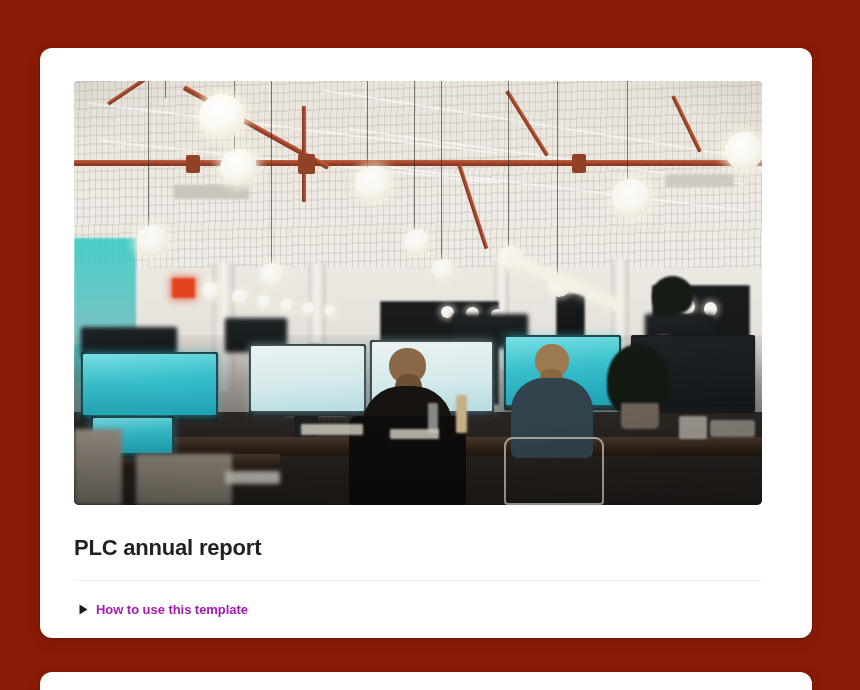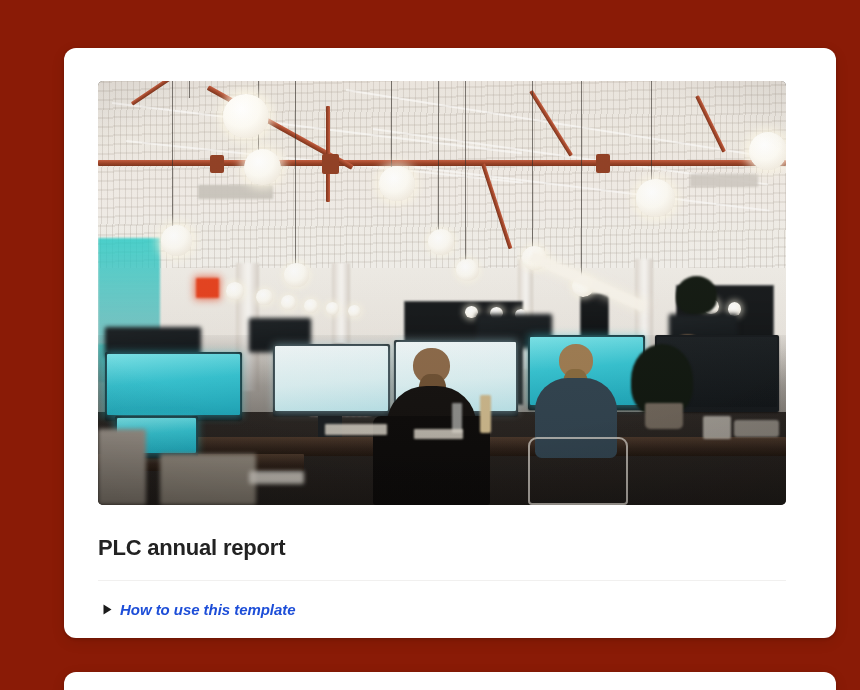--- a/index.html
+++ b/index.html
@@ -18,21 +18,21 @@
   .page {
     position: relative;
     width: 860px;
     height: 690px;
     background: #8a1b06;
   }
 
   
   .card {
     position: absolute;
-    left: 64px;
+    left: 40px;
     width: 772px;
     background: #ffffff;
     border-radius: 12px;
     box-shadow: 0 1px 3px rgba(0,0,0,0.18), 0 4px 14px rgba(0,0,0,0.10);
   }
   .card-primary {
     top: 48px;
     height: 590px;
   }
   .card-secondary {
@@ -260,25 +260,24 @@
     width: 26px;
     display: flex;
     align-items: center;
     justify-content: center;
     color: #1b1b1b;
     font-size: 11px;
     line-height: 1;
   }
   .toggle-caret svg { display: block; }
   .toggle-label {
-    font-size: 15px;
+    font-size: 13px;
     font-weight: bold;
-    color: #1d4ed8;
+    color: #a21caf;
     letter-spacing: -0.05px;
-    font-style: italic;
   }
 </style>
 </head>
 <body>
 
 <div class="page">
 
   <div class="card card-primary">
 
     <div class="cover">

